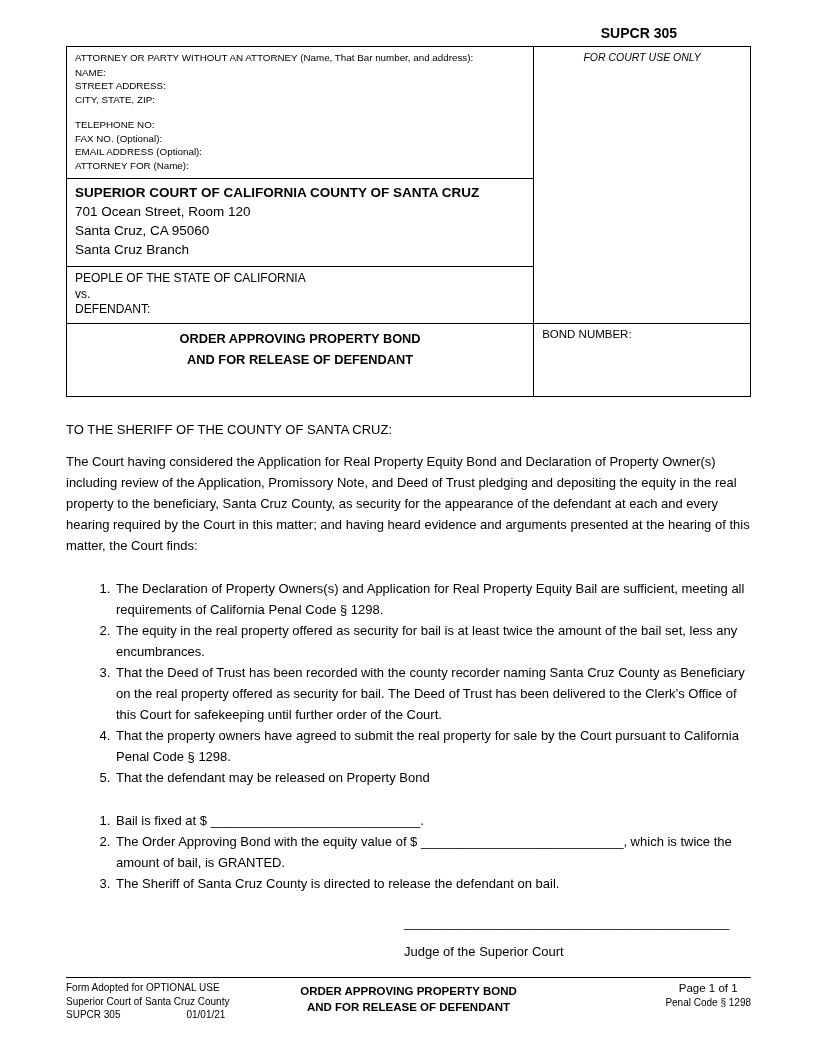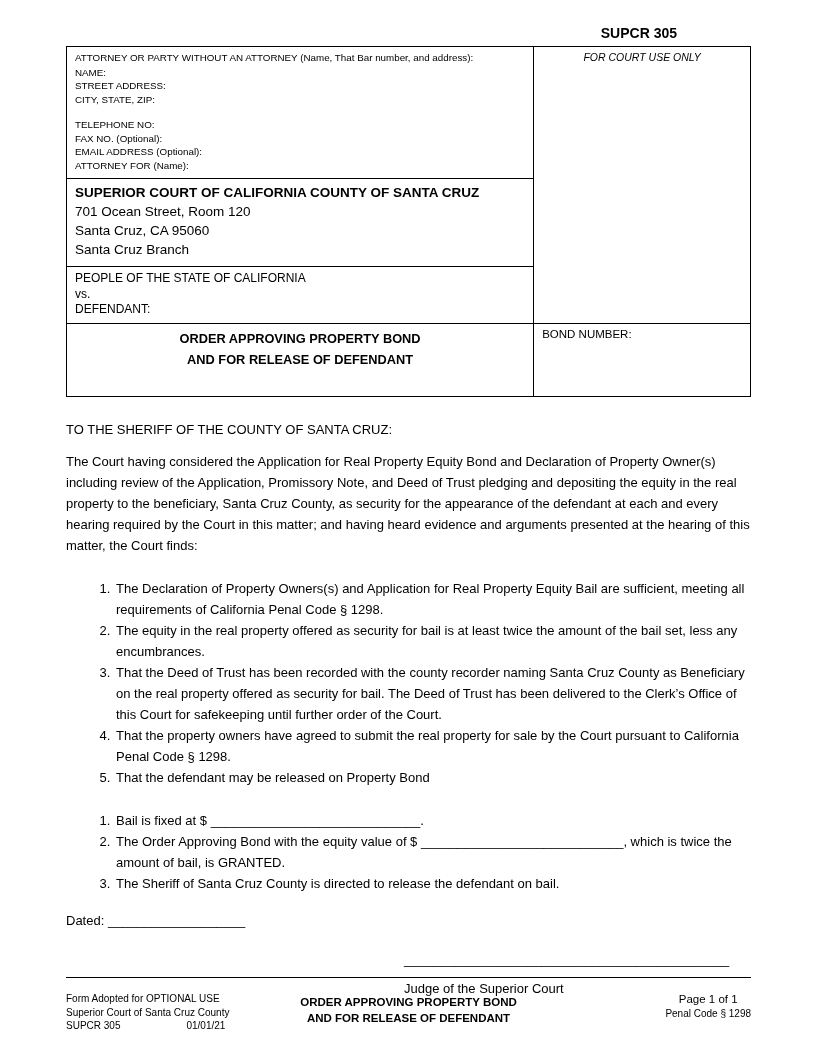--- a/index.html
+++ b/index.html
@@ -38,21 +38,21 @@
   ol li{padding-left:2px}
   .order-heading{margin-top:13px}
   .dated{margin-top:16px}
   .signature{margin-top:18px;margin-left:338px;width:300px;}
   .sig-line{font-size:13px;line-height:21px;white-space:nowrap}
   .sig-caption{margin-top:8px;font-size:13px}
 
   
   .footer{
     position:absolute;left:66px;right:65px;top:977px;
-    border-top:1px solid #000;padding-top:14px;
+    border-top:1px solid #000;padding-top:3px;
     display:grid;grid-template-columns:1fr auto 1fr;align-items:start;
   }
   .footer-left{font-size:10px;line-height:13.5px;justify-self:start}
   .footer-left-row{display:flex;gap:66px}
   .footer-center{text-align:center;font-weight:700;font-size:11.5px;line-height:16px;padding-top:2px}
   .footer-right{text-align:center;justify-self:end}
   .footer-page{font-size:11.5px;line-height:15px}
   .footer-code{font-size:10px;line-height:13px}
 </style>
 </head>
@@ -123,21 +123,20 @@
       <li>That the defendant may be released on Property Bond</li>
     </ol>
 
 
     <ol class="orders">
       <li>Bail is fixed at $ _____________________________.</li>
       <li>The Order Approving Bond with the equity value of $ ____________________________, which is twice the amount of bail, is GRANTED.</li>
       <li>The Sheriff of Santa Cruz County is directed to release the defendant on bail.</li>
     </ol>
 
-    <p class="dated">Dated: ___________________</p>
 
     <div class="signature">
       <div class="sig-line">_____________________________________________</div>
       <div class="sig-caption">Judge of the Superior Court</div>
     </div>
   </div>
 
   <div class="footer">
     <div class="footer-left">
       <div>Form Adopted for OPTIONAL USE</div>

